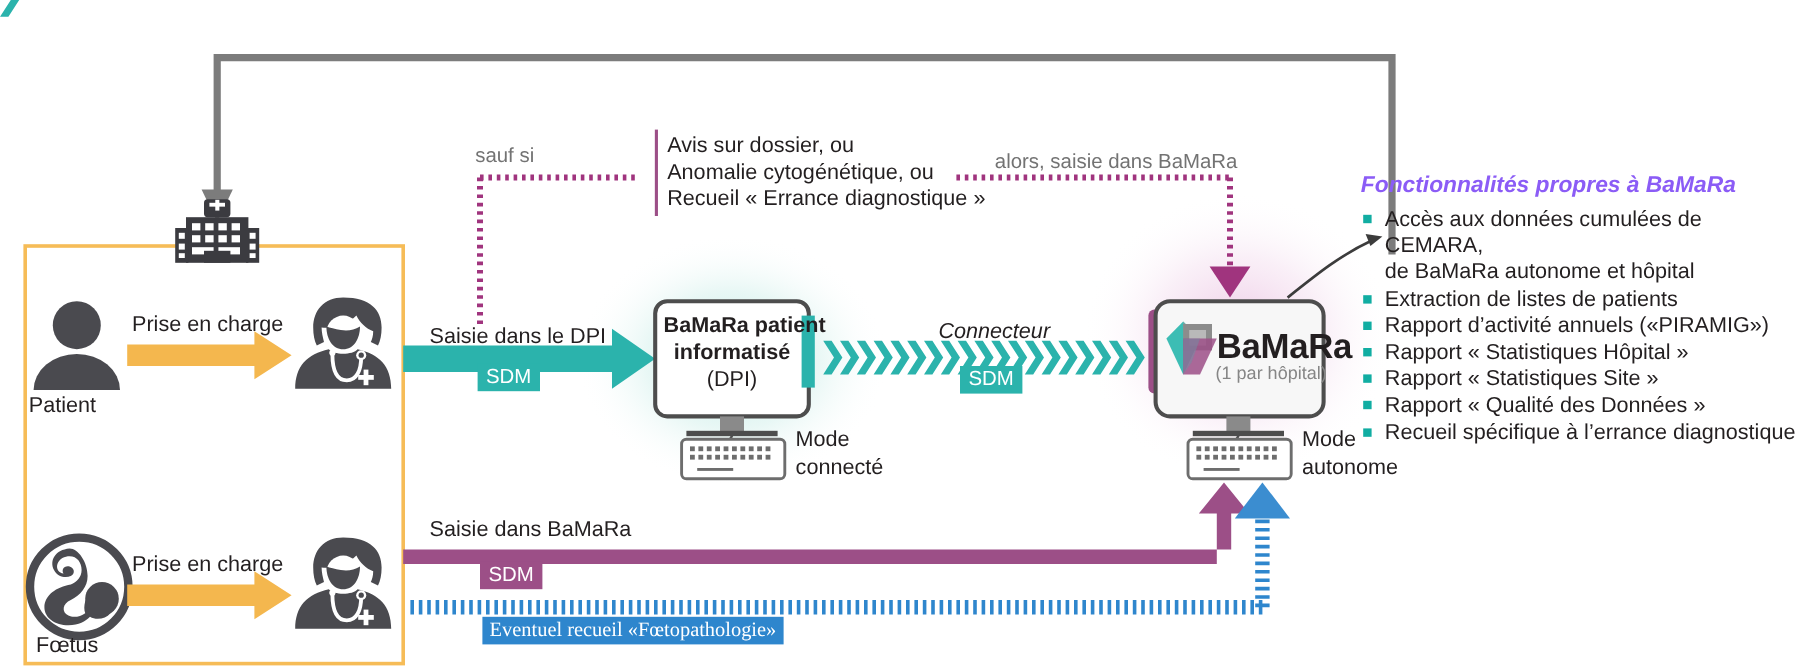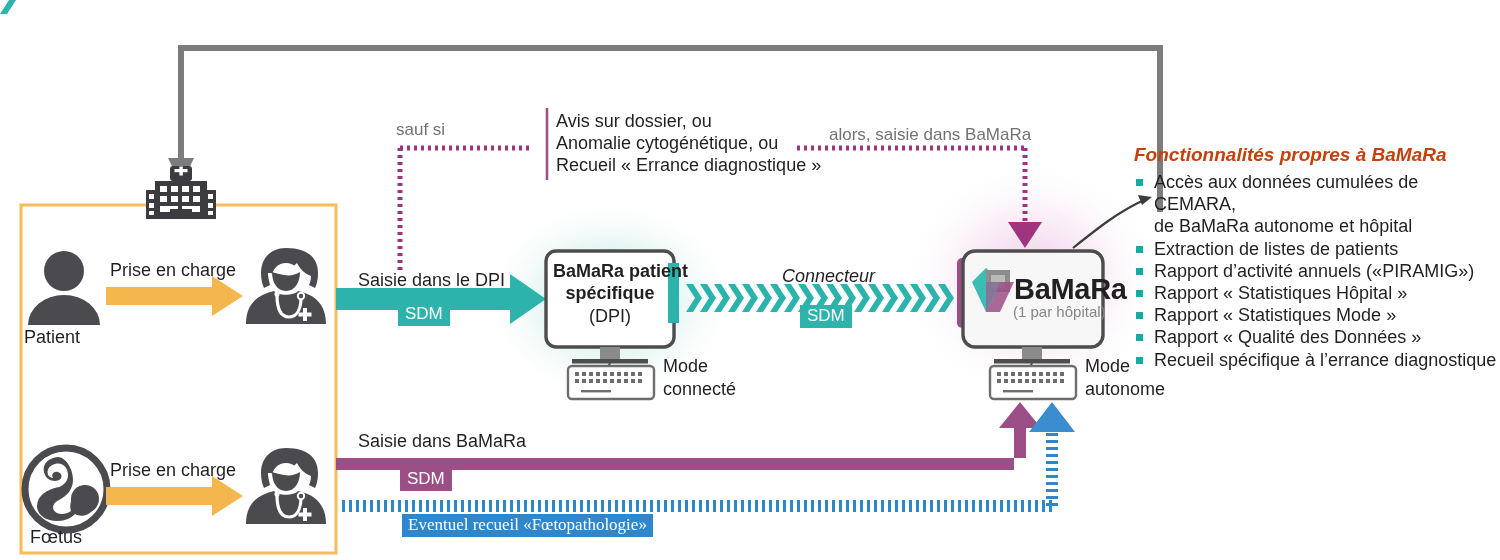--- a/index.html
+++ b/index.html
@@ -11,21 +11,21 @@
   .txt{position:absolute;white-space:pre;line-height:1.18;}
   .t16{font-size:17px;}
   .t17{font-size:18px;}
   .bold{font-weight:bold;}
   .ital{font-style:italic;}
   .sdm{position:absolute;color:#ffffff;font-size:17px;padding:1px 7px 2px 7px;}
   .sdm-teal{background:#2bb3ac;}
   .sdm-purple{background:#9c4f87;}
   .lbl-blue{position:absolute;color:#ffffff;font-size:17px;background:#2e86cd;padding:1px 6px 2px 6px;font-family:Liberation Serif, serif;}
   .purple-txt{color:#737373;}
-  .teal-head{color:#c2410c;font-style:italic;font-weight:bold;font-size:19px;}
+  .teal-head{color:#8b5cf6;font-style:italic;font-weight:bold;font-size:19px;}
   ul.feat{list-style:none;margin:0;padding:0;}
   ul.feat li{position:relative;padding-left:20px;font-size:18px;line-height:22.2px;color:#231f20;}
   ul.feat li:before{content:"";position:absolute;left:2px;top:8px;width:7px;height:7px;background:#11ada2;}
 </style>
 </head>
 <body>
 
 <div class="stage">
 
   <svg width="1500" height="560" viewBox="0 0 1500 560">
@@ -285,21 +285,21 @@
 
   <div class="txt t17 ital" style="left:782px;top:266px;">Connecteur</div>
   <div class="sdm sdm-teal" style="left:800px;top:305px;">SDM</div>
 
   <div class="txt t17" style="left:358px;top:431px;">Saisie dans BaMaRa</div>
   <div class="sdm sdm-purple" style="left:400px;top:468px;">SDM</div>
 
   <div class="lbl-blue" style="left:402px;top:514px;">Eventuel recueil «Fœtopathologie»</div>
 
   <div class="txt t17 bold" style="left:553px;top:261px;width:114px;text-align:center;">BaMaRa patient</div>
-  <div class="txt t17 bold" style="left:553px;top:283px;width:114px;text-align:center;">spécifique</div>
+  <div class="txt t17 bold" style="left:553px;top:283px;width:114px;text-align:center;">informatisé</div>
   <div class="txt t17" style="left:553px;top:306px;width:114px;text-align:center;">(DPI)</div>
   <div class="txt t17" style="left:663px;top:356px;">Mode</div>
   <div class="txt t17" style="left:663px;top:379px;">connecté</div>
 
   <div class="txt" style="left:1014px;top:272px;font-size:29px;font-weight:bold;letter-spacing:-0.3px;">BaMaRa</div>
   <div class="txt" style="left:1013px;top:303px;font-size:15px;color:#868686;">(1 par hôpital)</div>
   <div class="txt t17" style="left:1085px;top:356px;">Mode</div>
   <div class="txt t17" style="left:1085px;top:379px;">autonome</div>
 
   <div class="txt t16 purple-txt" style="left:396px;top:120px;">sauf si</div>
@@ -311,19 +311,19 @@
   <div class="abs" style="left:1134px;top:144px;width:366px;">
     <div class="teal-head" style="margin:0 0 5px 0;">Fonctionnalités propres à BaMaRa</div>
     <ul class="feat">
       <li>
         <span>Accès aux données cumulées de CEMARA,</span><br>
         <span style="display:block;margin-left:0;">de BaMaRa autonome et hôpital</span>
       </li>
       <li>Extraction de listes de patients</li>
       <li>Rapport d’activité annuels («PIRAMIG»)</li>
       <li>Rapport « Statistiques Hôpital »</li>
-      <li>Rapport « Statistiques Mode »</li>
+      <li>Rapport « Statistiques Site »</li>
       <li>Rapport « Qualité des Données »</li>
       <li>Recueil spécifique à l’errance diagnostique</li>
     </ul>
   </div>
 
 </div>
 
 </body></html>

